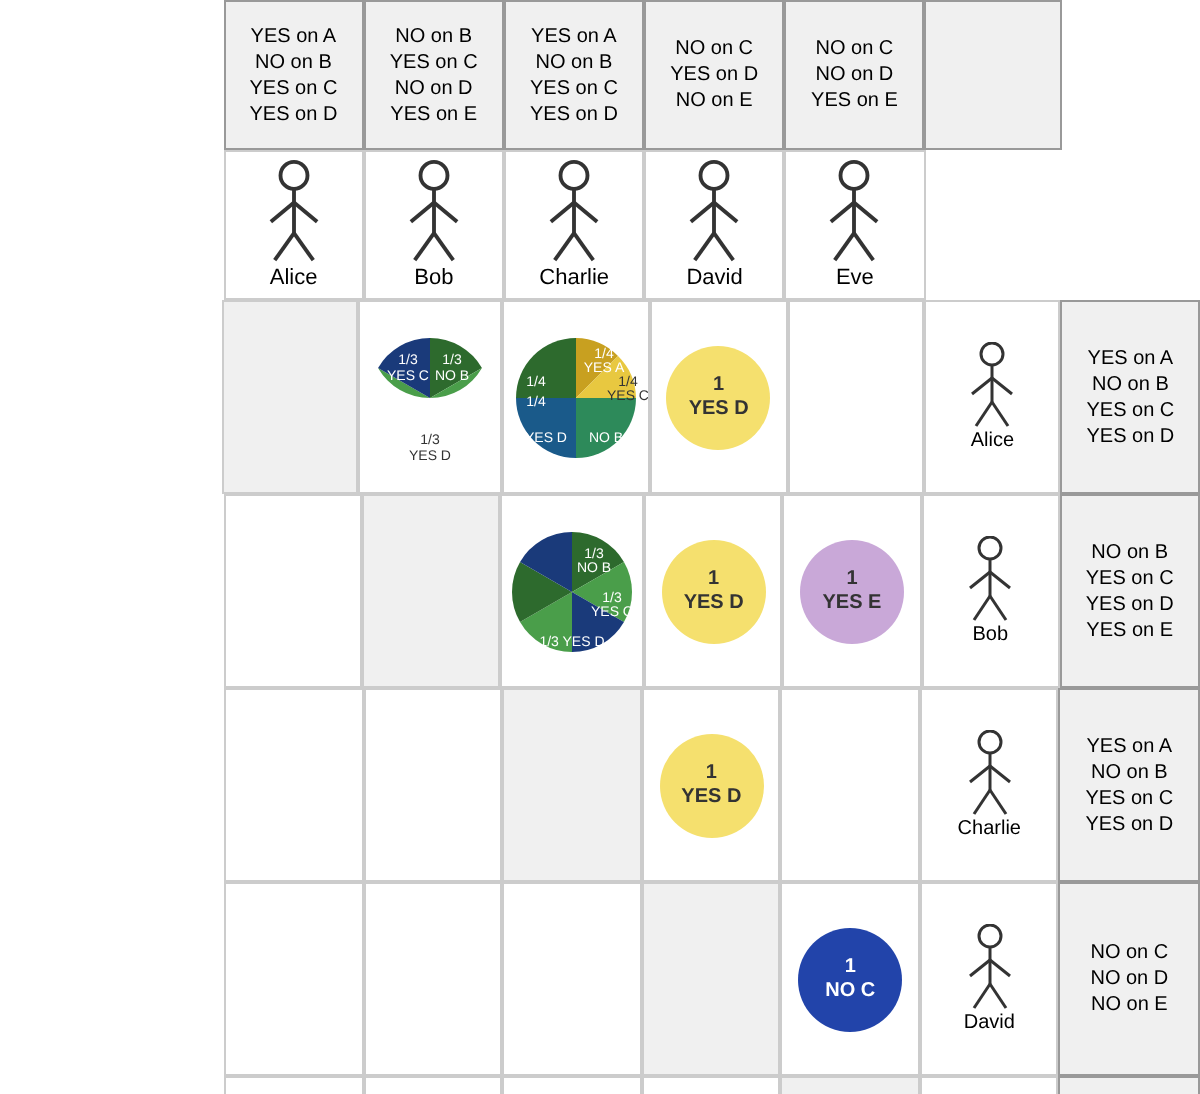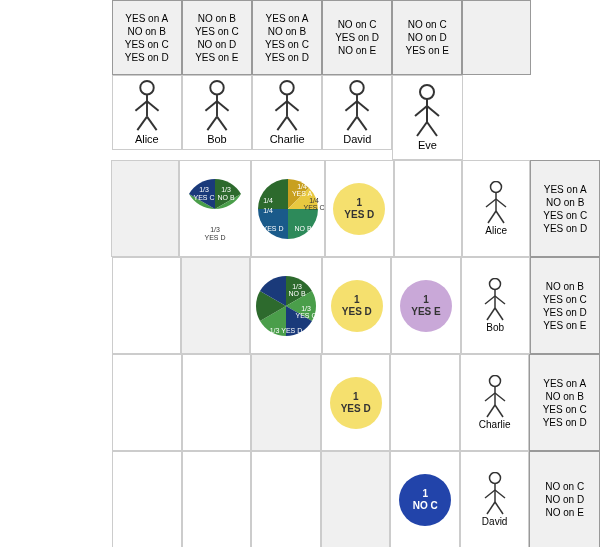--- a/index.html
+++ b/index.html
@@ -159,21 +159,21 @@
         <circle cx="20" cy="8" r="7" fill="none" stroke="#333" stroke-width="2"></circle>
         <line x1="20" y1="15" x2="20" y2="38" stroke="#333" stroke-width="2"></line>
         <line x1="20" y1="22" x2="8" y2="32" stroke="#333" stroke-width="2"></line>
         <line x1="20" y1="22" x2="32" y2="32" stroke="#333" stroke-width="2"></line>
         <line x1="20" y1="38" x2="10" y2="52" stroke="#333" stroke-width="2"></line>
         <line x1="20" y1="38" x2="30" y2="52" stroke="#333" stroke-width="2"></line>
       </svg>
       <span>David</span>
     </div>
 
-    <div class="person-cell" style="width:80px;height:85px;">
+    <div class="person-cell" style="width:80px;height:75px;">
       <svg class="stick-figure" viewBox="0 0 40 55">
         <circle cx="20" cy="8" r="7" fill="none" stroke="#333" stroke-width="2"></circle>
         <line x1="20" y1="15" x2="20" y2="38" stroke="#333" stroke-width="2"></line>
         <line x1="20" y1="22" x2="8" y2="32" stroke="#333" stroke-width="2"></line>
         <line x1="20" y1="22" x2="32" y2="32" stroke="#333" stroke-width="2"></line>
         <line x1="20" y1="38" x2="10" y2="52" stroke="#333" stroke-width="2"></line>
         <line x1="20" y1="38" x2="30" y2="52" stroke="#333" stroke-width="2"></line>
       </svg>
       <span>Eve</span>
     </div>

